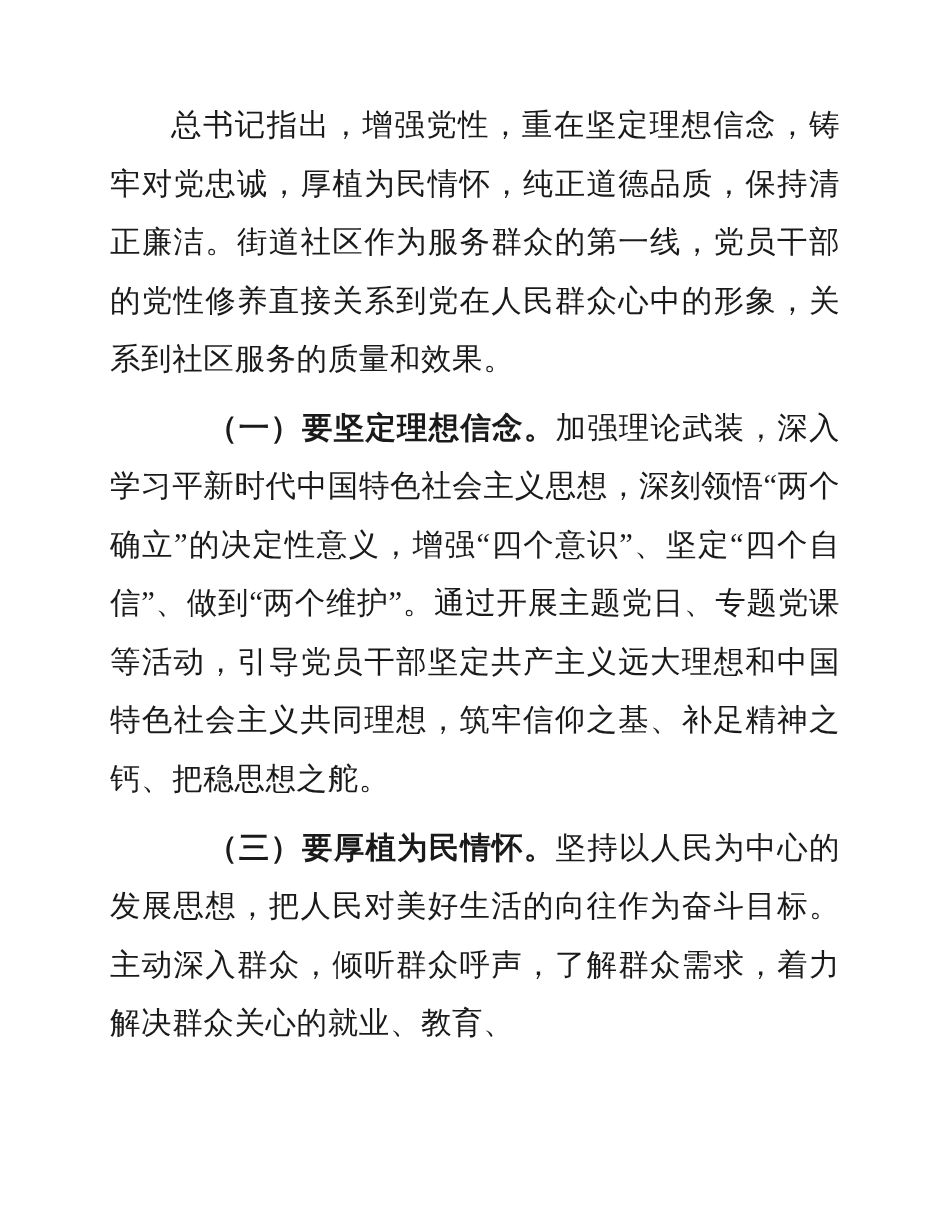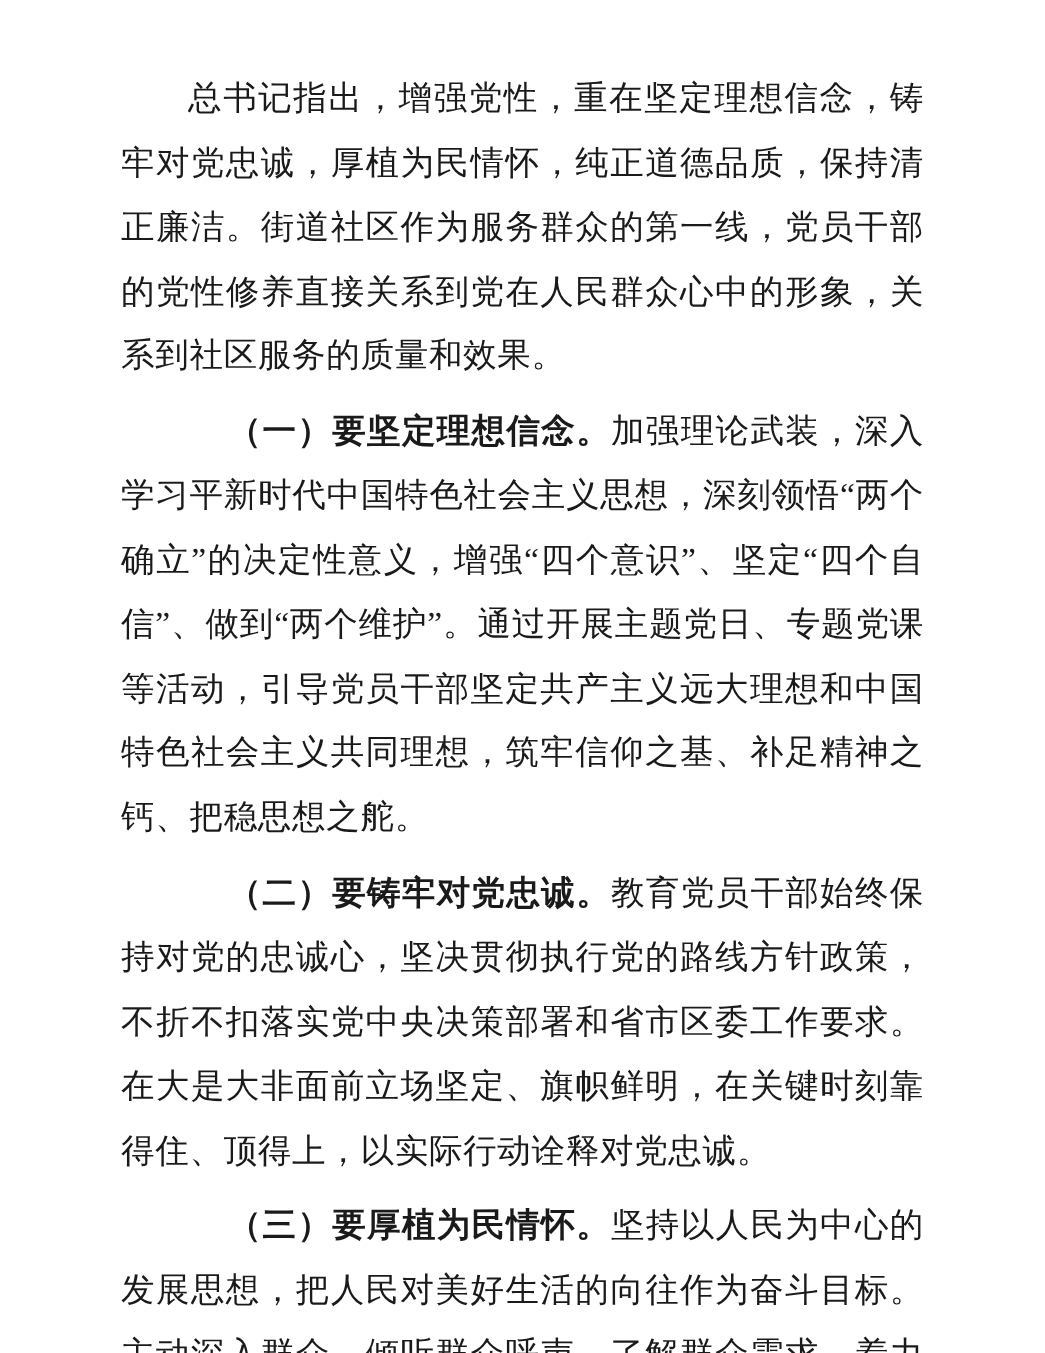--- a/index.html
+++ b/index.html
@@ -11,21 +11,21 @@
     width: 950px;
     height: 1230px;
     font-family: "Liberation Serif", serif;
     color: #1a1a1a;
     overflow: hidden;
   }
   .page {
     box-sizing: border-box;
     width: 950px;
     height: 1230px;
-    padding: 60px 110px 60px 110px;
+    padding: 96px 110px 60px 110px;
     background: #ffffff;
   }
   .doc-body {
     font-size: 30.5px;
     line-height: 1.92;
     text-align: justify;
     text-justify: inter-ideograph;
     letter-spacing: 0.6px;
   }
   .para {
@@ -43,18 +43,17 @@
 </head>
 <body>
 
 <div class="page">
   <div class="doc-body">
 
     <p class="para"><span>总书记指出，增强党性，重在坚定理想信念，铸牢对党忠诚，厚植为民情怀，纯正道德品质，保持清正廉洁。街道社区作为服务群众的第一线，党员干部的党性修养直接关系到党在人民群众心中的形象，关系到社区服务的质量和效果。</span></p>
 
     <p class="para"><span class="lead">（一）要坚定理想信念。</span><span>加强理论武装，深入学习平新时代中国特色社会主义思想，深刻领悟“两个确立”的决定性意义，增强“四个意识”、坚定“四个自信”、做到“两个维护”。通过开展主题党日、专题党课等活动，引导党员干部坚定共产主义远大理想和中国特色社会主义共同理想，筑牢信仰之基、补足精神之钙、把稳思想之舵。</span></p>
 
-    <p class="para"><span class="lead">（二）要铸牢对党忠诚。</span><span>教育党员干部始终保持对党的忠诚心，坚决贯彻执行党的路线方针政策，不折不扣落实党中央决策部署和省市区委工作要求。在大是大非面前立场坚定、旗帜鲜明，在关键时刻靠得住、顶得上，以实际行动诠释对党忠诚。</span></p>
 
     <p class="para"><span class="lead">（三）要厚植为民情怀。</span><span>坚持以人民为中心的发展思想，把人民对美好生活的向往作为奋斗目标。主动深入群众，倾听群众呼声，了解群众需求，着力解决群众关心的就业、教育、</span></p>
 
   </div>
 </div>
 
 </body></html>

